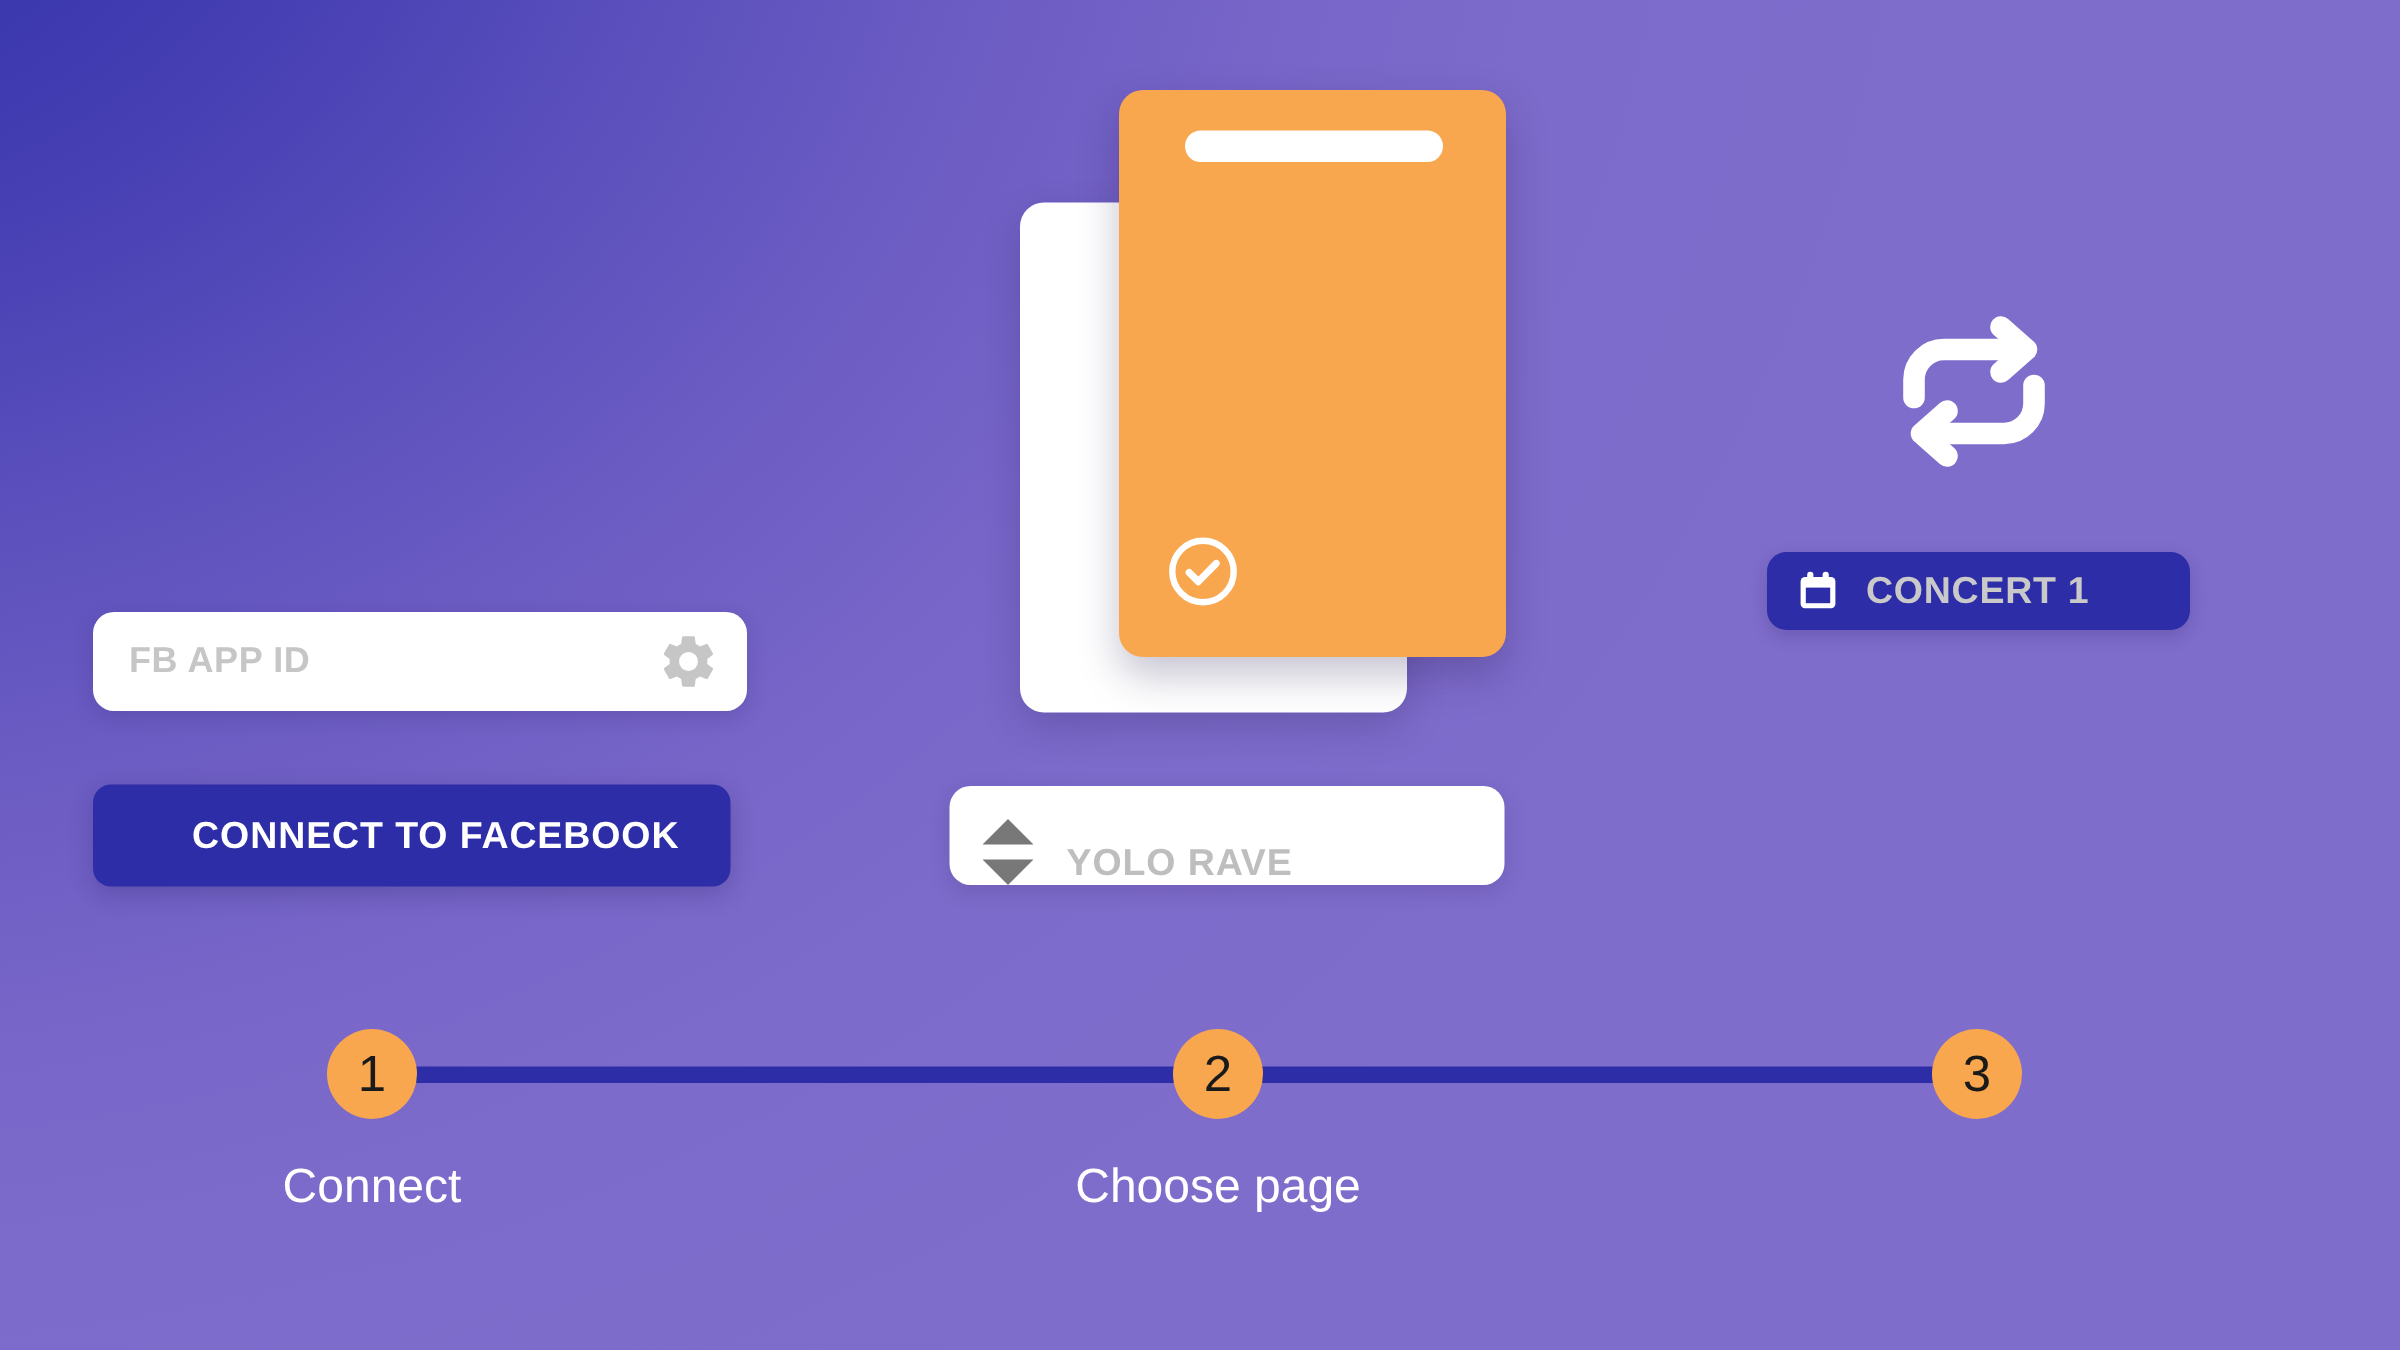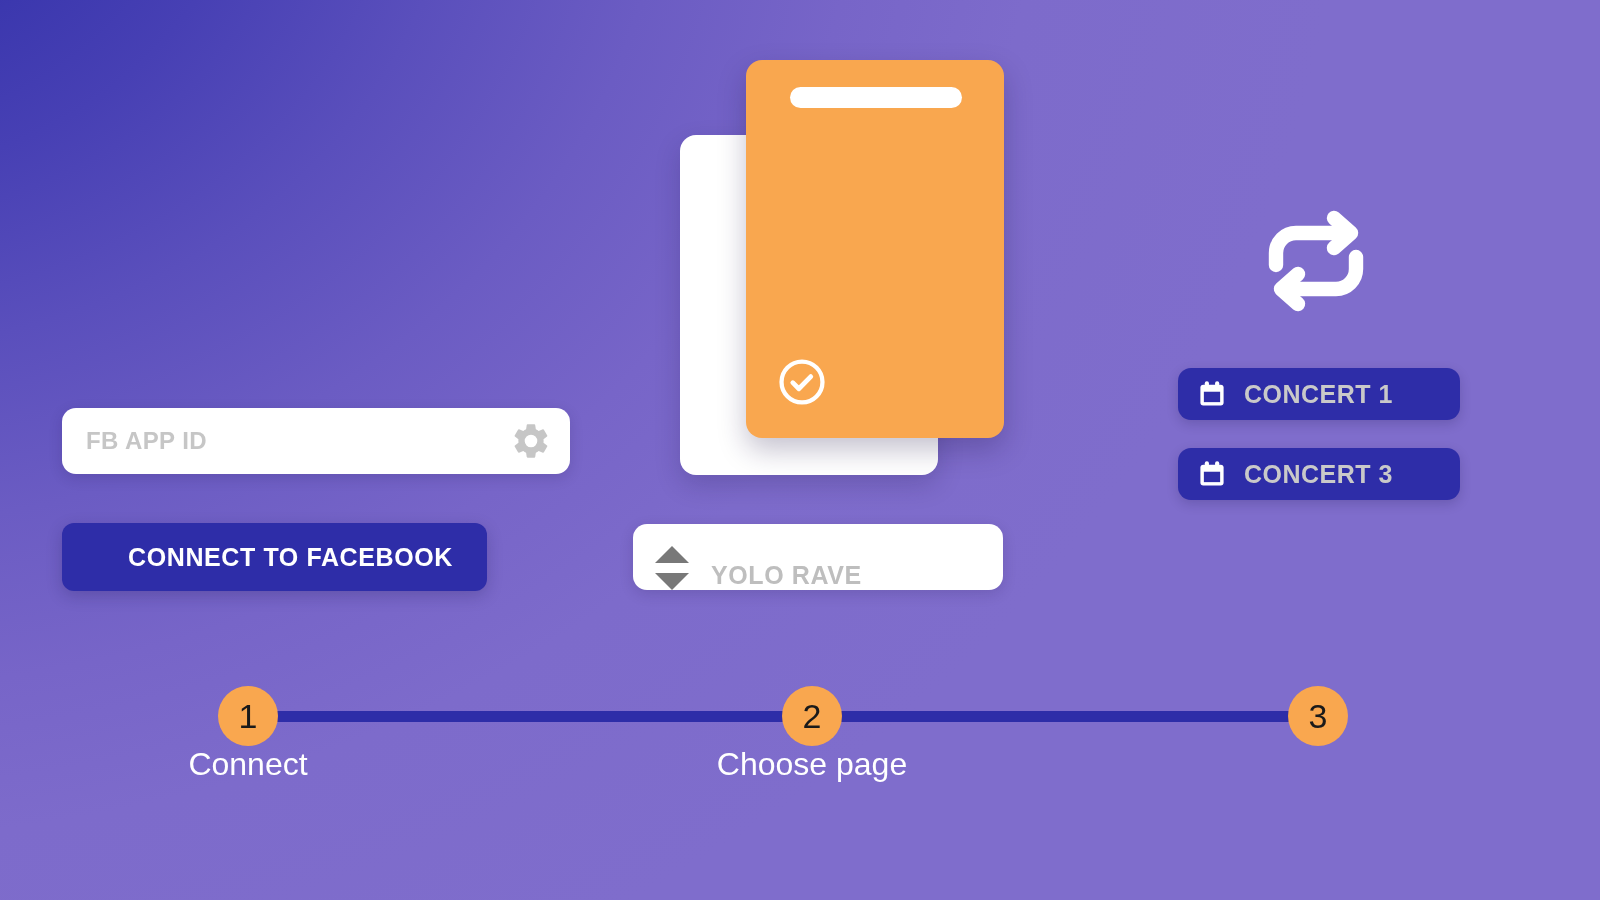--- a/index.html
+++ b/index.html
@@ -44,21 +44,21 @@
     letter-spacing: 0.5px;
     color: #FFFFFF;
     white-space: nowrap;
   }
 
   
   #fb-app-id-field {
     position: absolute;
     left: 62px;
     top: 408px;
-    width: 508px;
+    width: 436px;
     height: 66px;
     background: #FFFFFF;
     border-radius: 14px;
     display: flex;
     align-items: center;
     padding: 0 18px 0 24px;
     box-shadow: 0 4px 14px rgba(30, 20, 70, 0.16);
   }
   #fb-app-id-field .ph {
     flex: 1;
@@ -175,21 +175,21 @@
     top: 205px;
   }
 
   #concert-list {
     position: absolute;
     left: 1178px;
     top: 368px;
     width: 282px;
     display: flex;
     flex-direction: column;
-    gap: 28px;
+    gap: 42px;
   }
   .concert-item {
     height: 52px;
     background: #2E2DA8;
     border-radius: 13px;
     display: flex;
     align-items: center;
     padding: 0 16px 0 18px;
     box-shadow: 0 4px 12px rgba(25, 18, 70, 0.20);
   }
@@ -234,20 +234,21 @@
     color: #1A1A1A;
     font-size: 34px;
     font-weight: normal;
     display: flex;
     align-items: center;
     justify-content: center;
     position: relative;
     z-index: 2;
   }
   .step-label {
+    margin-top: 26px;
     font-size: 32px;
     color: #FFFFFF;
     white-space: nowrap;
   }
 </style>
 </head>
 <body>
 
 <div id="stage">
 
@@ -297,31 +298,20 @@
       <span class="cal">
         <svg width="32" height="32" viewBox="0 0 24 24" aria-hidden="true">
           <rect x="3.3" y="5" width="17.4" height="15.6" rx="2.2" fill="#FFFFFF"></rect>
           <rect x="5.9" y="10.3" width="12.2" height="7.8" fill="#2E2DA8"></rect>
           <rect x="6.6" y="2.4" width="3.1" height="4.6" rx="1.5" fill="#FFFFFF"></rect>
           <rect x="14.3" y="2.4" width="3.1" height="4.6" rx="1.5" fill="#FFFFFF"></rect>
         </svg>
       </span>
       <span class="lbl">CONCERT 1</span>
     </div>
-    <div class="concert-item">
-      <span class="cal">
-        <svg width="32" height="32" viewBox="0 0 24 24" aria-hidden="true">
-          <rect x="3.3" y="5" width="17.4" height="15.6" rx="2.2" fill="#FFFFFF"></rect>
-          <rect x="5.9" y="10.3" width="12.2" height="7.8" fill="#2E2DA8"></rect>
-          <rect x="6.6" y="2.4" width="3.1" height="4.6" rx="1.5" fill="#FFFFFF"></rect>
-          <rect x="14.3" y="2.4" width="3.1" height="4.6" rx="1.5" fill="#FFFFFF"></rect>
-        </svg>
-      </span>
-      <span class="lbl">CONCERT 3</span>
-    </div>
   </div>
 
   <div id="stepper">
     <div id="step-line"></div>
 
     <div class="step" style="left:248px">
       <div class="step-circle">1</div>
       <div class="step-label">Connect</div>
     </div>
 

